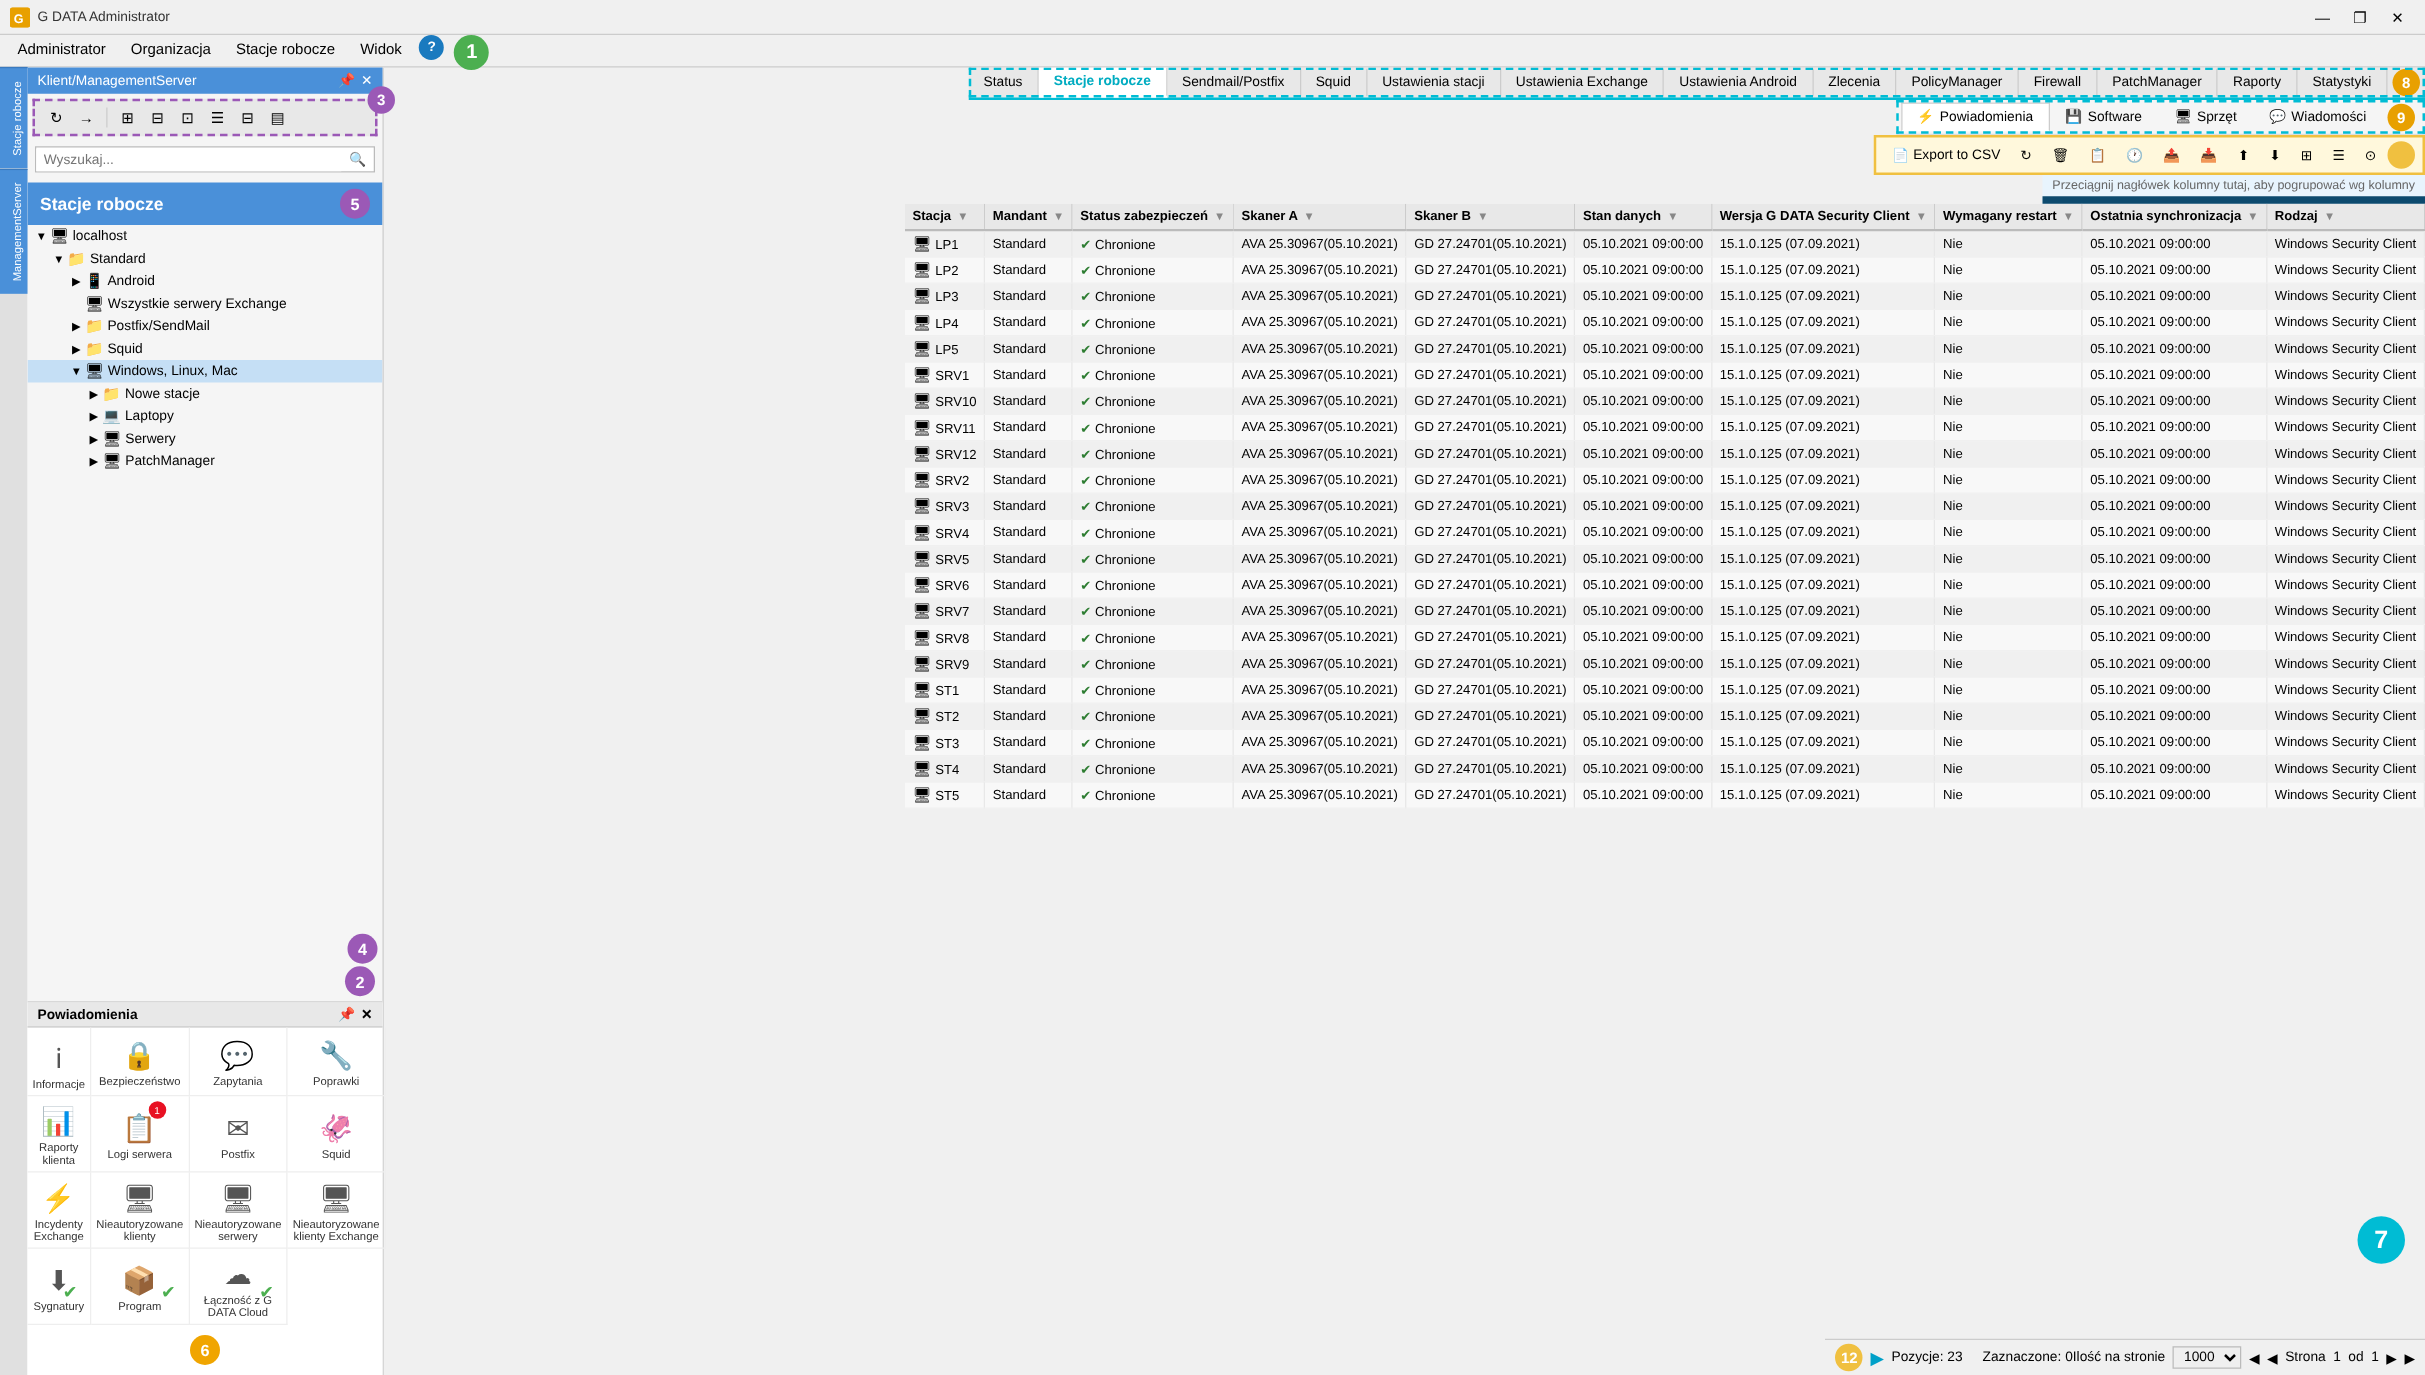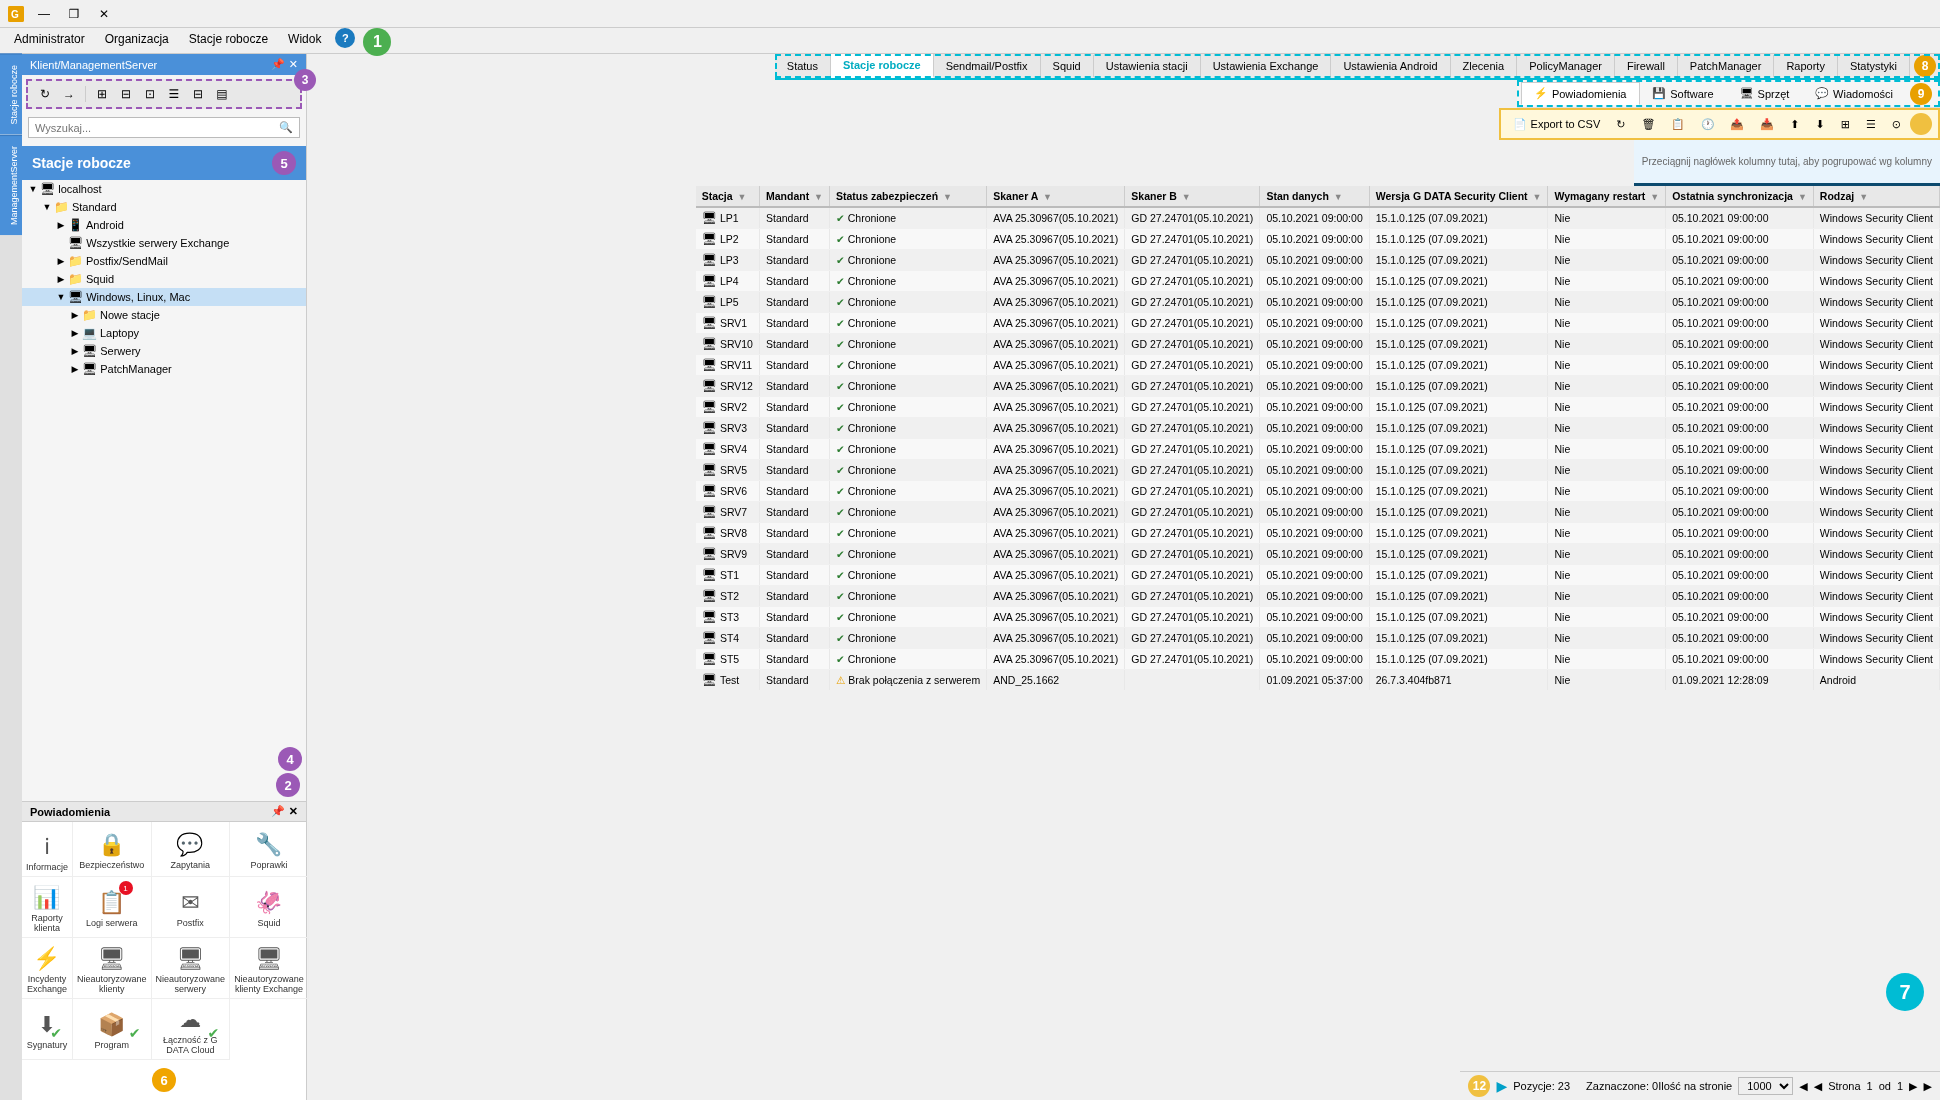--- a/index.html
+++ b/index.html
@@ -75,21 +75,21 @@
     .tab2 { padding: 4px 12px; font-size: 11px; cursor: pointer; display: flex; align-items: center; gap: 4px; border: 1px solid transparent; }
     .tab2.active { background: white; border: 1px solid #ccc; border-bottom: 1px solid white; }
     .label-9 { width: 22px; height: 22px; background: #e8a000; border-radius: 50%; color: white; display: flex; align-items: center; justify-content: center; font-size: 12px; font-weight: bold; margin: 0 4px; }
 
     
     #action-toolbar { background: #fff8dc; border: 2px solid #f0c040; padding: 3px 6px; display: flex; align-items: center; gap: 2px; }
     #action-toolbar .aicon { padding: 2px 6px; border: 1px solid transparent; cursor: pointer; font-size: 11px; display: flex; align-items: center; gap: 3px; border-radius: 2px; }
     .label-10 { width: 22px; height: 22px; background: #f0c040; border-radius: 50%; color: white; display: flex; align-items: center; justify-content: center; font-size: 12px; font-weight: bold; margin-left: auto; }
 
     
-    #drag-hint { background: #e8f4fd; padding: 16px 8px; font-size: 10px; color: #666; border-bottom: 3px solid #0c4a6e; }
+    #drag-hint { background: #e8f4fd; padding: 3px 8px; font-size: 10px; color: #666; border-bottom: 6px solid #0c4a6e; }
 
     
     #data-table-wrap { flex: 1; overflow: auto; }
     #data-table { width: 100%; border-collapse: collapse; font-size: 10.5px; }
     #data-table th { background: #e8e8e8; padding: 4px 6px; text-align: left; border-right: 1px solid #ccc; border-bottom: 2px solid #bbb; white-space: nowrap; position: sticky; top: 0; z-index: 2; font-weight: bold; cursor: pointer; }
     #data-table td { padding: 3px 6px; border-right: 1px solid #e8e8e8; border-bottom: 1px solid #f0f0f0; white-space: nowrap; }
     #data-table tr:nth-child(even) { background: #f8f8f8; }
     .status-green { color: #2e7d32; }
 
     
@@ -114,20 +114,21 @@
 </head>
 <body>
 
 <div id="titlebar">
   <div class="app-icon">
     <svg width="16" height="16" viewBox="0 0 16 16">
         <rect width="16" height="16" rx="2" fill="#e8a000"></rect>
         <text x="3" y="12" font-size="10" fill="white" font-weight="bold">G</text>
       </svg>
   </div>
+  <span class="title">G DATA Administrator</span>
   <div class="win-controls">
     <button class="win-btn">—</button>
     <button class="win-btn">❐</button>
     <button class="win-btn close">✕</button>
   </div>
 </div>
 
 <div id="menubar">
   <span class="menu-item">Administrator</span>
   <span class="menu-item">Organizacja</span>
@@ -674,32 +675,20 @@
               <td>Standard</td>
               <td><span class="status-green">✔</span> Chronione</td>
               <td>AVA 25.30967(05.10.2021)</td>
               <td>GD 27.24701(05.10.2021)</td>
               <td>05.10.2021 09:00:00</td>
               <td>15.1.0.125 (07.09.2021)</td>
               <td>Nie</td>
               <td>05.10.2021 09:00:00</td>
               <td>Windows Security Client</td>
             </tr>
-            <tr>
-              <td><span style="font-size:12px;margin-right:3px;">🖥</span>Test</td>
-              <td>Standard</td>
-              <td><span style="color:#e8a000;">⚠</span> Brak połączenia z serwerem</td>
-              <td>AND_25.1662</td>
-              <td></td>
-              <td>01.09.2021 05:37:00</td>
-              <td>26.7.3.404fb871</td>
-              <td>Nie</td>
-              <td>01.09.2021 12:28:09</td>
-              <td>Android</td>
-            </tr>
           </tbody>
       </table>
 
       <div class="label-7">7</div>
     </div>
 
     <div id="statusbar">
       <div class="label-12">12</div>
       <span class="arrow">▶</span>
       <span class="pos">Pozycje: 23</span>

